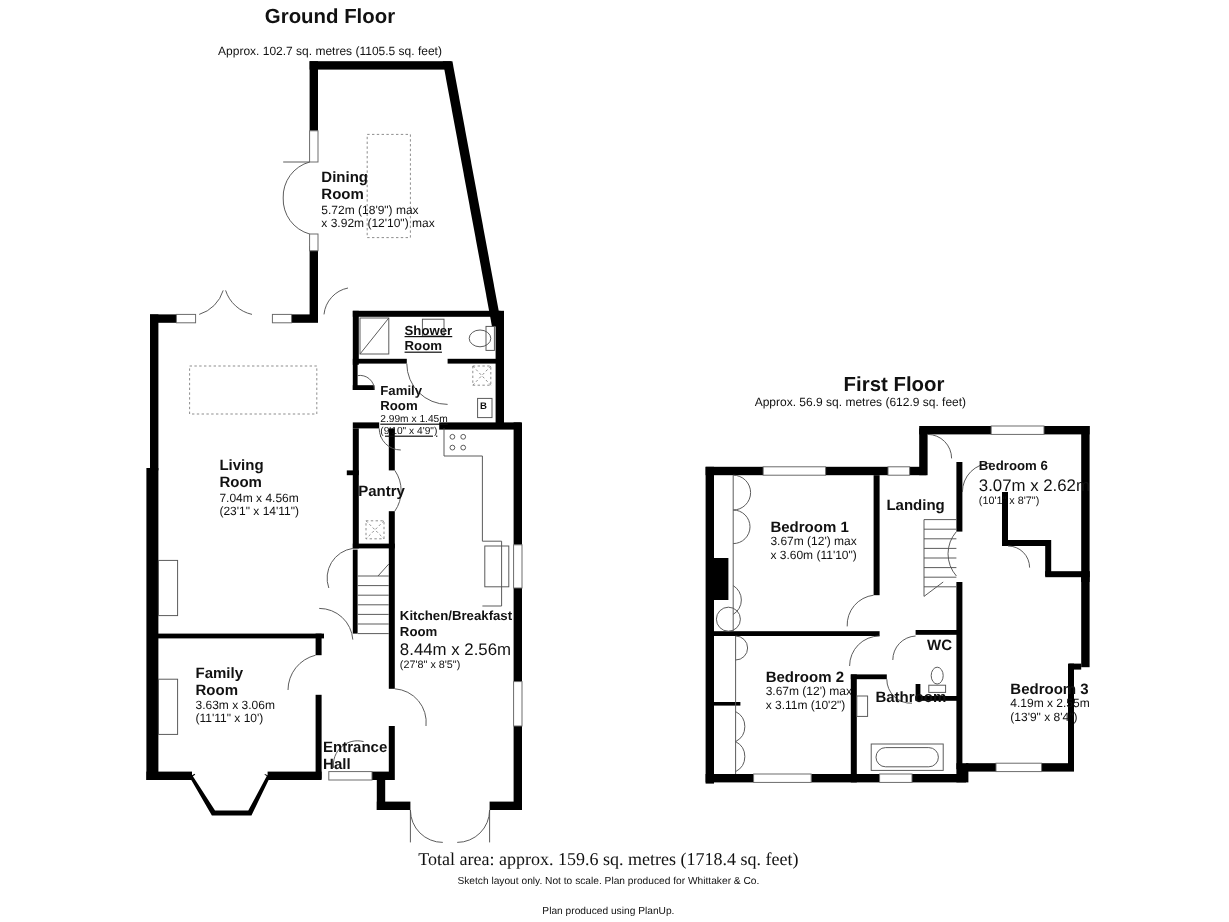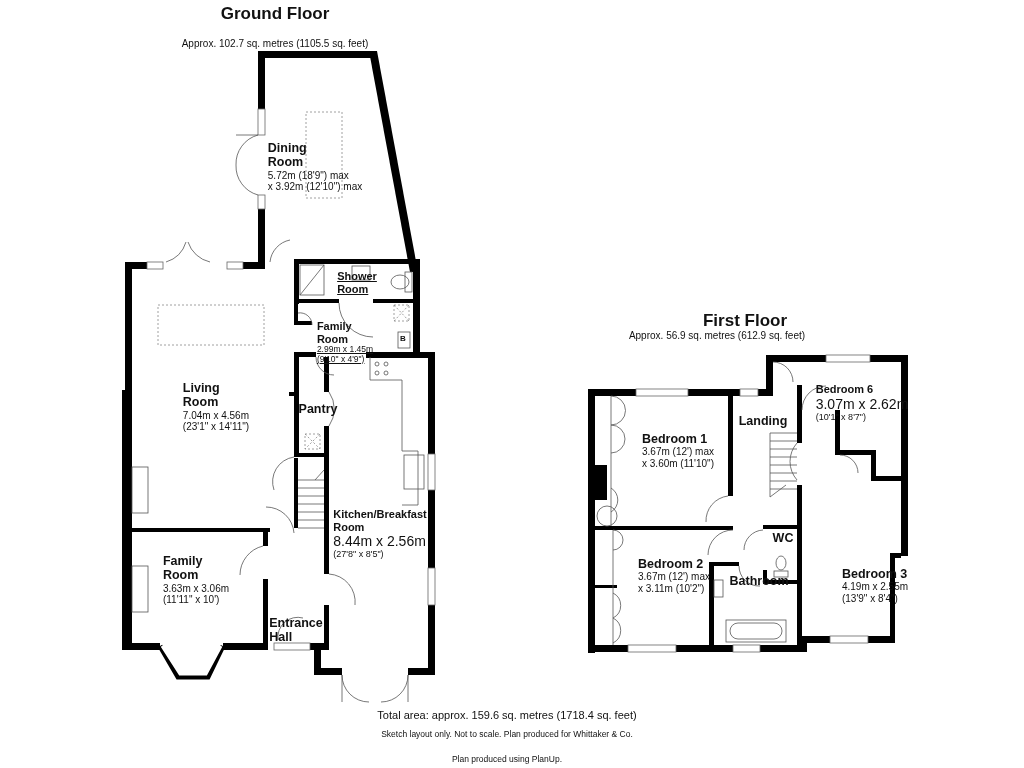--- a/index.html
+++ b/index.html
@@ -11,21 +11,21 @@
   .room-label { position: absolute; text-align: left; line-height: 1.15; white-space: nowrap; transform: translateX(-50%); }
   .room-name { font-weight: bold; font-size: 12.5px; display: block; }
   .room-dim { font-size: 10px; display: block; }
   .room-dim.small { font-size: 8.5px; text-decoration: underline; }
   .room-name.small { font-size: 11px; }
   svg#plan { position: absolute; left: 0; top: 0; }
   .wall { fill: #000; }
   .thin { fill: none; stroke: #555; stroke-width: 0.8; }
   .dash { fill: none; stroke: #888; stroke-width: 0.8; stroke-dasharray: 2 2; }
   .win { fill: #fff; stroke: #666; stroke-width: 0.8; }
-  .footer-total { font-size: 11px; text-align: center; white-space: nowrap; }
+  .footer-total { font-size: 15px; text-align: center; white-space: nowrap; font-family: Liberation Serif, serif; }
   .footer-small { font-size: 8.5px; text-align: center; white-space: nowrap; }
 </style>
 </head>
 <body>
 
 <div class="abs floor-title" style="left:175px; top:4px; width:200px;">Ground Floor</div>
 <div class="abs floor-sub" style="left:125px; top:22px; width:300px;margin-top:16px;">Approx. 102.7 sq. metres (1105.5 sq. feet)</div>
 
 <div class="abs floor-title" style="left:645px; top:311px; width:200px;">First Floor</div>
 <div class="abs floor-sub" style="left:567px; top:330px; width:300px;">Approx. 56.9 sq. metres (612.9 sq. feet)</div>

